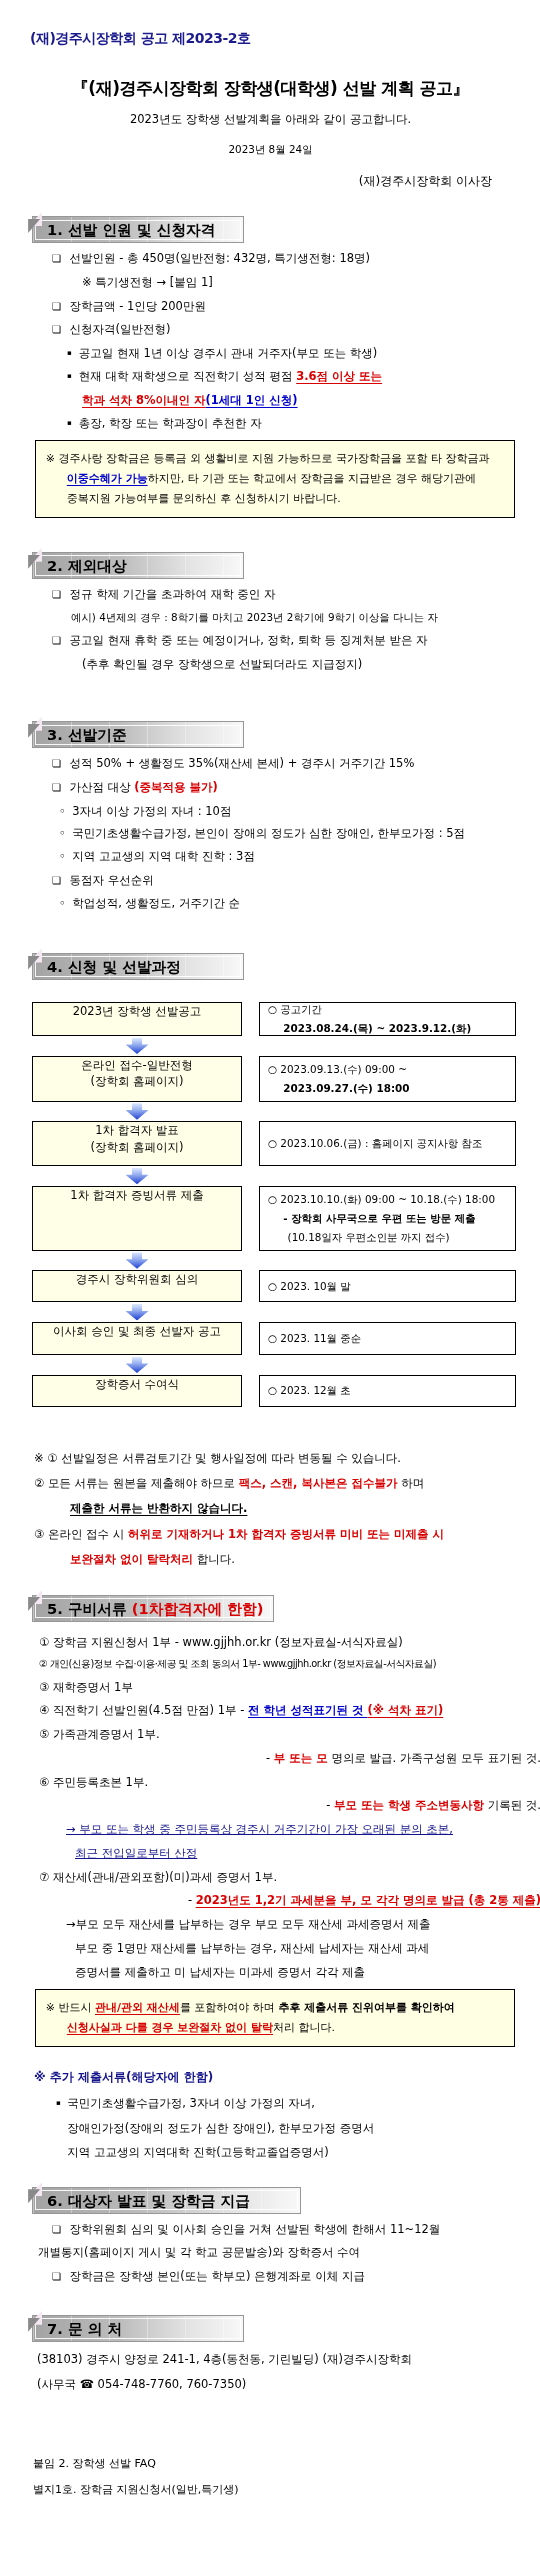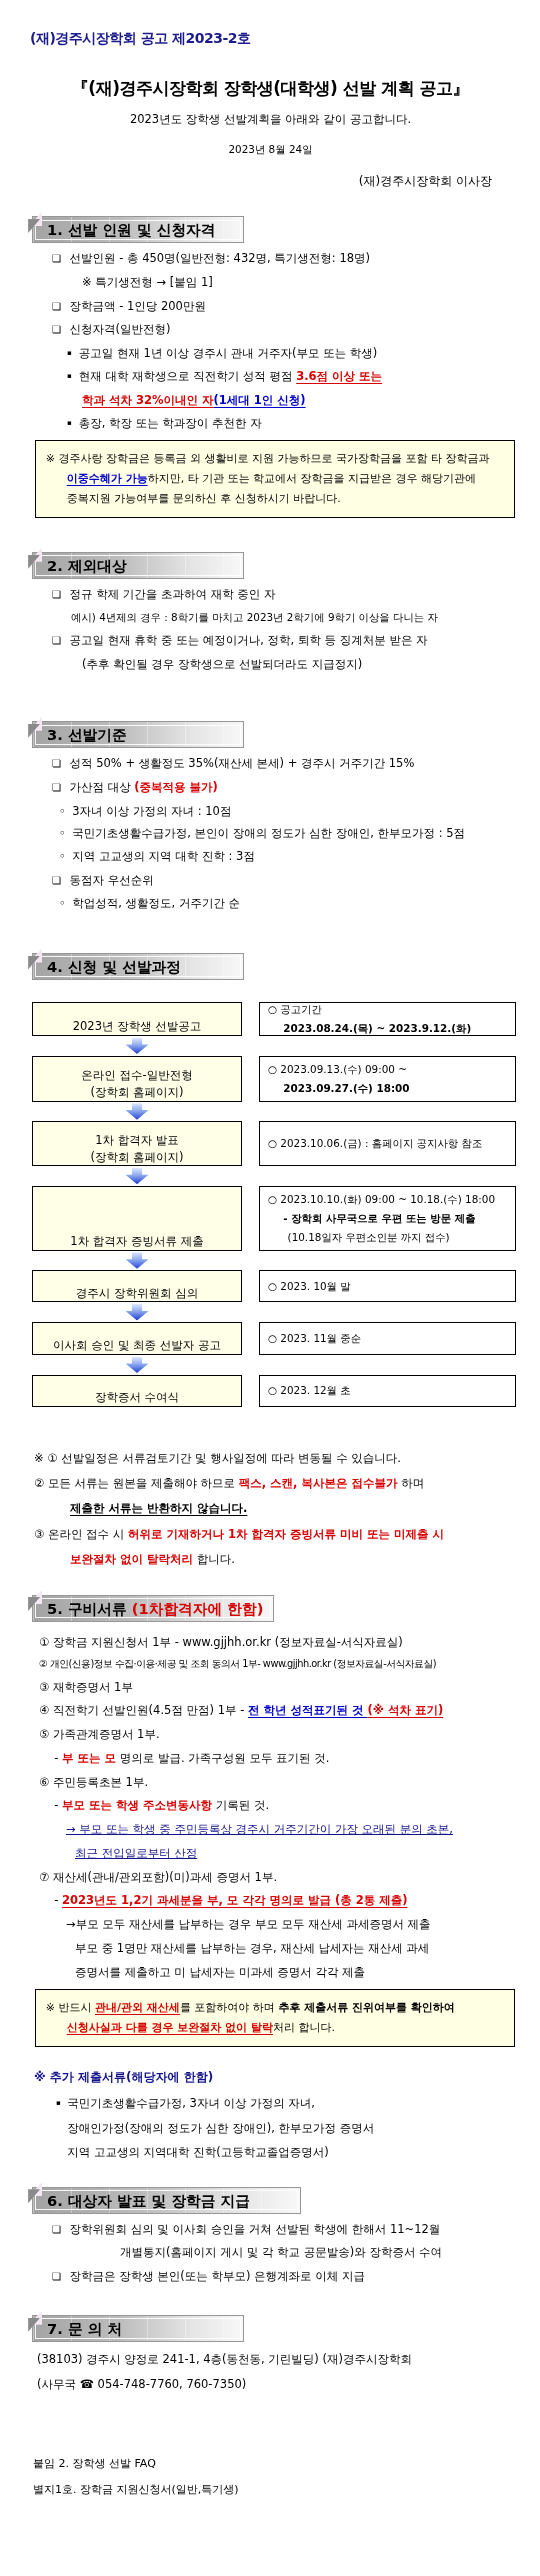--- a/index.html
+++ b/index.html
@@ -37,50 +37,50 @@
   
   .red{color:#d80000;} .blue{color:#0000cc;} .navy{color:#14148c;text-decoration:underline;}
   .u{text-decoration:underline;text-underline-offset:2.7px;} .bold{font-weight:bold;}
   
   .notice{margin:8.7px 26px 0 35px;border:1.1px solid #000;background:#ffffe3;padding:7.6px 9.8px;line-height:1.85;font-size:11px;}
   .notice .ind{padding-left:21px;}
   
   .flow{margin:22px 0 0 32px;}
   .frow{display:flex;gap:17.4px;}
   .fl{width:210px;box-sizing:border-box;border:1.1px solid #000;background:#ffffe8;display:flex;flex-direction:column;
-      justify-content:flex-end;text-align:center;font-size:11.5px;}
+      justify-content:flex-start;text-align:center;font-size:11.5px;}
   .fr{width:257px;box-sizing:border-box;border:1.1px solid #000;background:#fff;display:flex;flex-direction:column;
       justify-content:center;font-size:10.4px;padding-left:7.6px;}
   .fr .ln{white-space:nowrap;line-height:1.8;}
   .fr .ln:empty, .fl .ln:empty{display:none;}
   .fr .ind1{padding-left:15.3px;font-weight:bold;} .fr .ind2{padding-left:19.6px;}
   .r1{height:34px;} .r2{height:46px;} .r3{height:45px;} .r4{height:65px;} .r5{height:32px;} .r6{height:33px;} .r7{height:32px;}
   .farrow{width:210px;height:19.6px;display:flex;justify-content:center;align-items:center;}
   .arr{width:23px;height:16.4px;background:linear-gradient(180deg,#dfe9ff 0%,#8fa9ee 45%,#1d3fd4 100%);
        clip-path:polygon(28% 0,72% 0,72% 42%,100% 42%,50% 100%,0 42%,28% 42%);
        filter:drop-shadow(1.6px 1.6px 0 #b5b5b5);}
   
   .notes{margin:43px 0 0 34px;font-size:11.5px;}
   .notes div{margin-bottom:8.2px;line-height:1.5;}
   .notes .ind{padding-left:36px;}
   
   .clist{margin:12px 0 0 39px;font-size:11.5px;}
   .clist>div{margin-bottom:6.5px;line-height:1.5;}
   .clist .condensed{font-size:9.8px;letter-spacing:-0.5px;white-space:nowrap;}
-  .clist .sub{padding-left:15.3px;}
+  .clist .sub{padding-left:15.3px;text-align:right;}
   .clist .sub2{padding-left:27px;}
   .clist .sub3{padding-left:36px;}
   
   .extra{margin:22px 0 0 34px;}
   .extra .head{color:#14148c;font-weight:bold;font-size:12px;margin-bottom:8.7px;}
   .extra .ln{display:flex;margin:7.6px 0 7.6px 22px;}
   .extra .ln .g{margin-right:6.5px;font-size:7px;transform:translateY(2.7px);}
   .extra .ln .g.empty{visibility:hidden;}
   
-  .s6 .l2{margin-left:120px;}
+  .s6 .l2{margin-left:38px;}
   .s7line{margin:8.7px 0 8.7px 37px;font-size:11.5px;}
   
   .attach{margin:63px 0 0 33px;font-size:11px;}
   .attach div{margin-bottom:10.4px;}
   .mt48{margin-top:26px;} .mt56{margin-top:30.5px;} .mt62{margin-top:34px;} .mt76{margin-top:41px;} .mt90{margin-top:49px;}
 </style>
 </head>
 <body>
 
 <div class="page">
@@ -110,21 +110,21 @@
   </div>
   <div class="b2">
     <span class="g">▪</span>
     <span>공고일 현재 1년 이상 경주시 관내 거주자(부모 또는 학생)</span>
   </div>
   <div class="b2">
     <span class="g">▪</span>
     <span><span>현재 대학 재학생으로 직전학기 성적 평점 </span><span class="red u bold">3.6점 이상 또는</span></span>
   </div>
   <div class="cont">
-    <span class="red u bold">학과 석차 32%이내인 자</span><span class="blue u bold">(1세대 1인 신청)</span>
+    <span class="red u bold">학과 석차 8%이내인 자</span><span class="blue u bold">(1세대 1인 신청)</span>
   </div>
   <div class="b2">
     <span class="g">▪</span>
     <span>총장, 학장 또는 학과장이 추천한 자</span>
   </div>
 
   <div class="notice">
     <div>※ 경주사랑 장학금은 등록금 외 생활비로 지원 가능하므로 국가장학금을 포함 타 장학금과</div>
     <div class="ind"><span class="blue u bold">이중수혜가 가능</span><span>하지만, 타 기관 또는 학교에서 장학금을 지급받은 경우 해당기관에</span></div>
     <div class="ind">중복지원 가능여부를 문의하신 후 신청하시기 바랍니다.</div>

